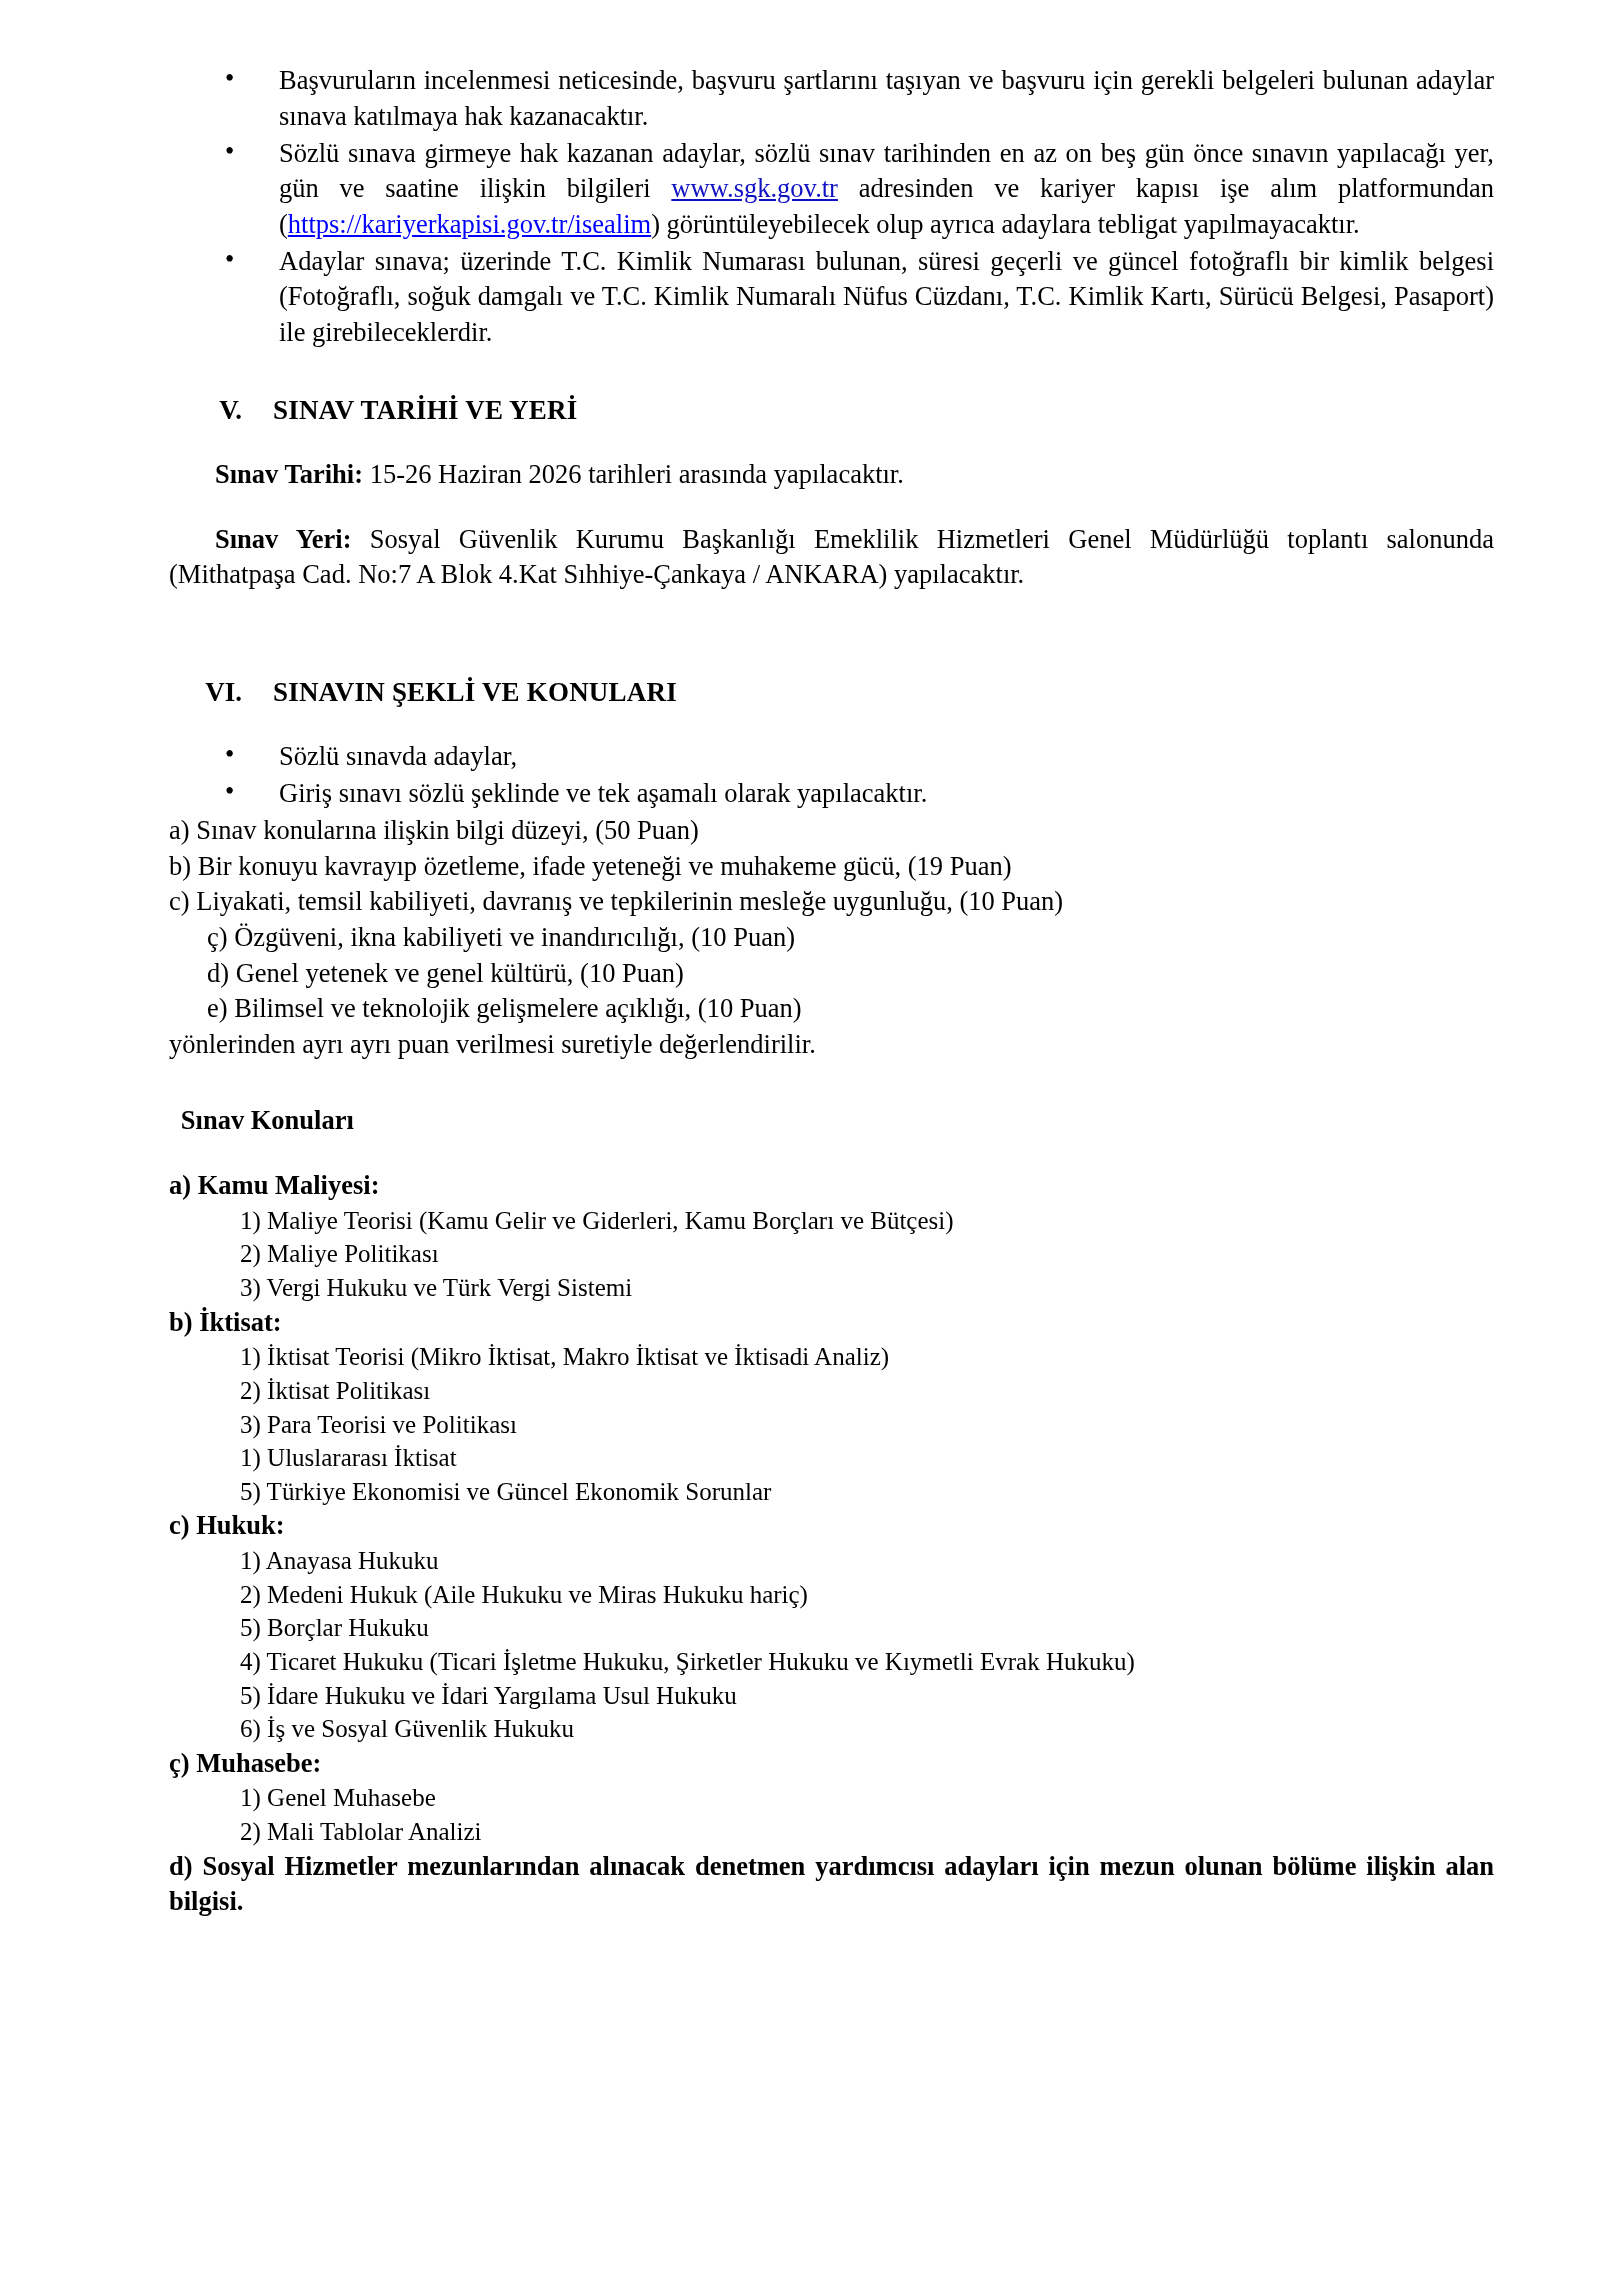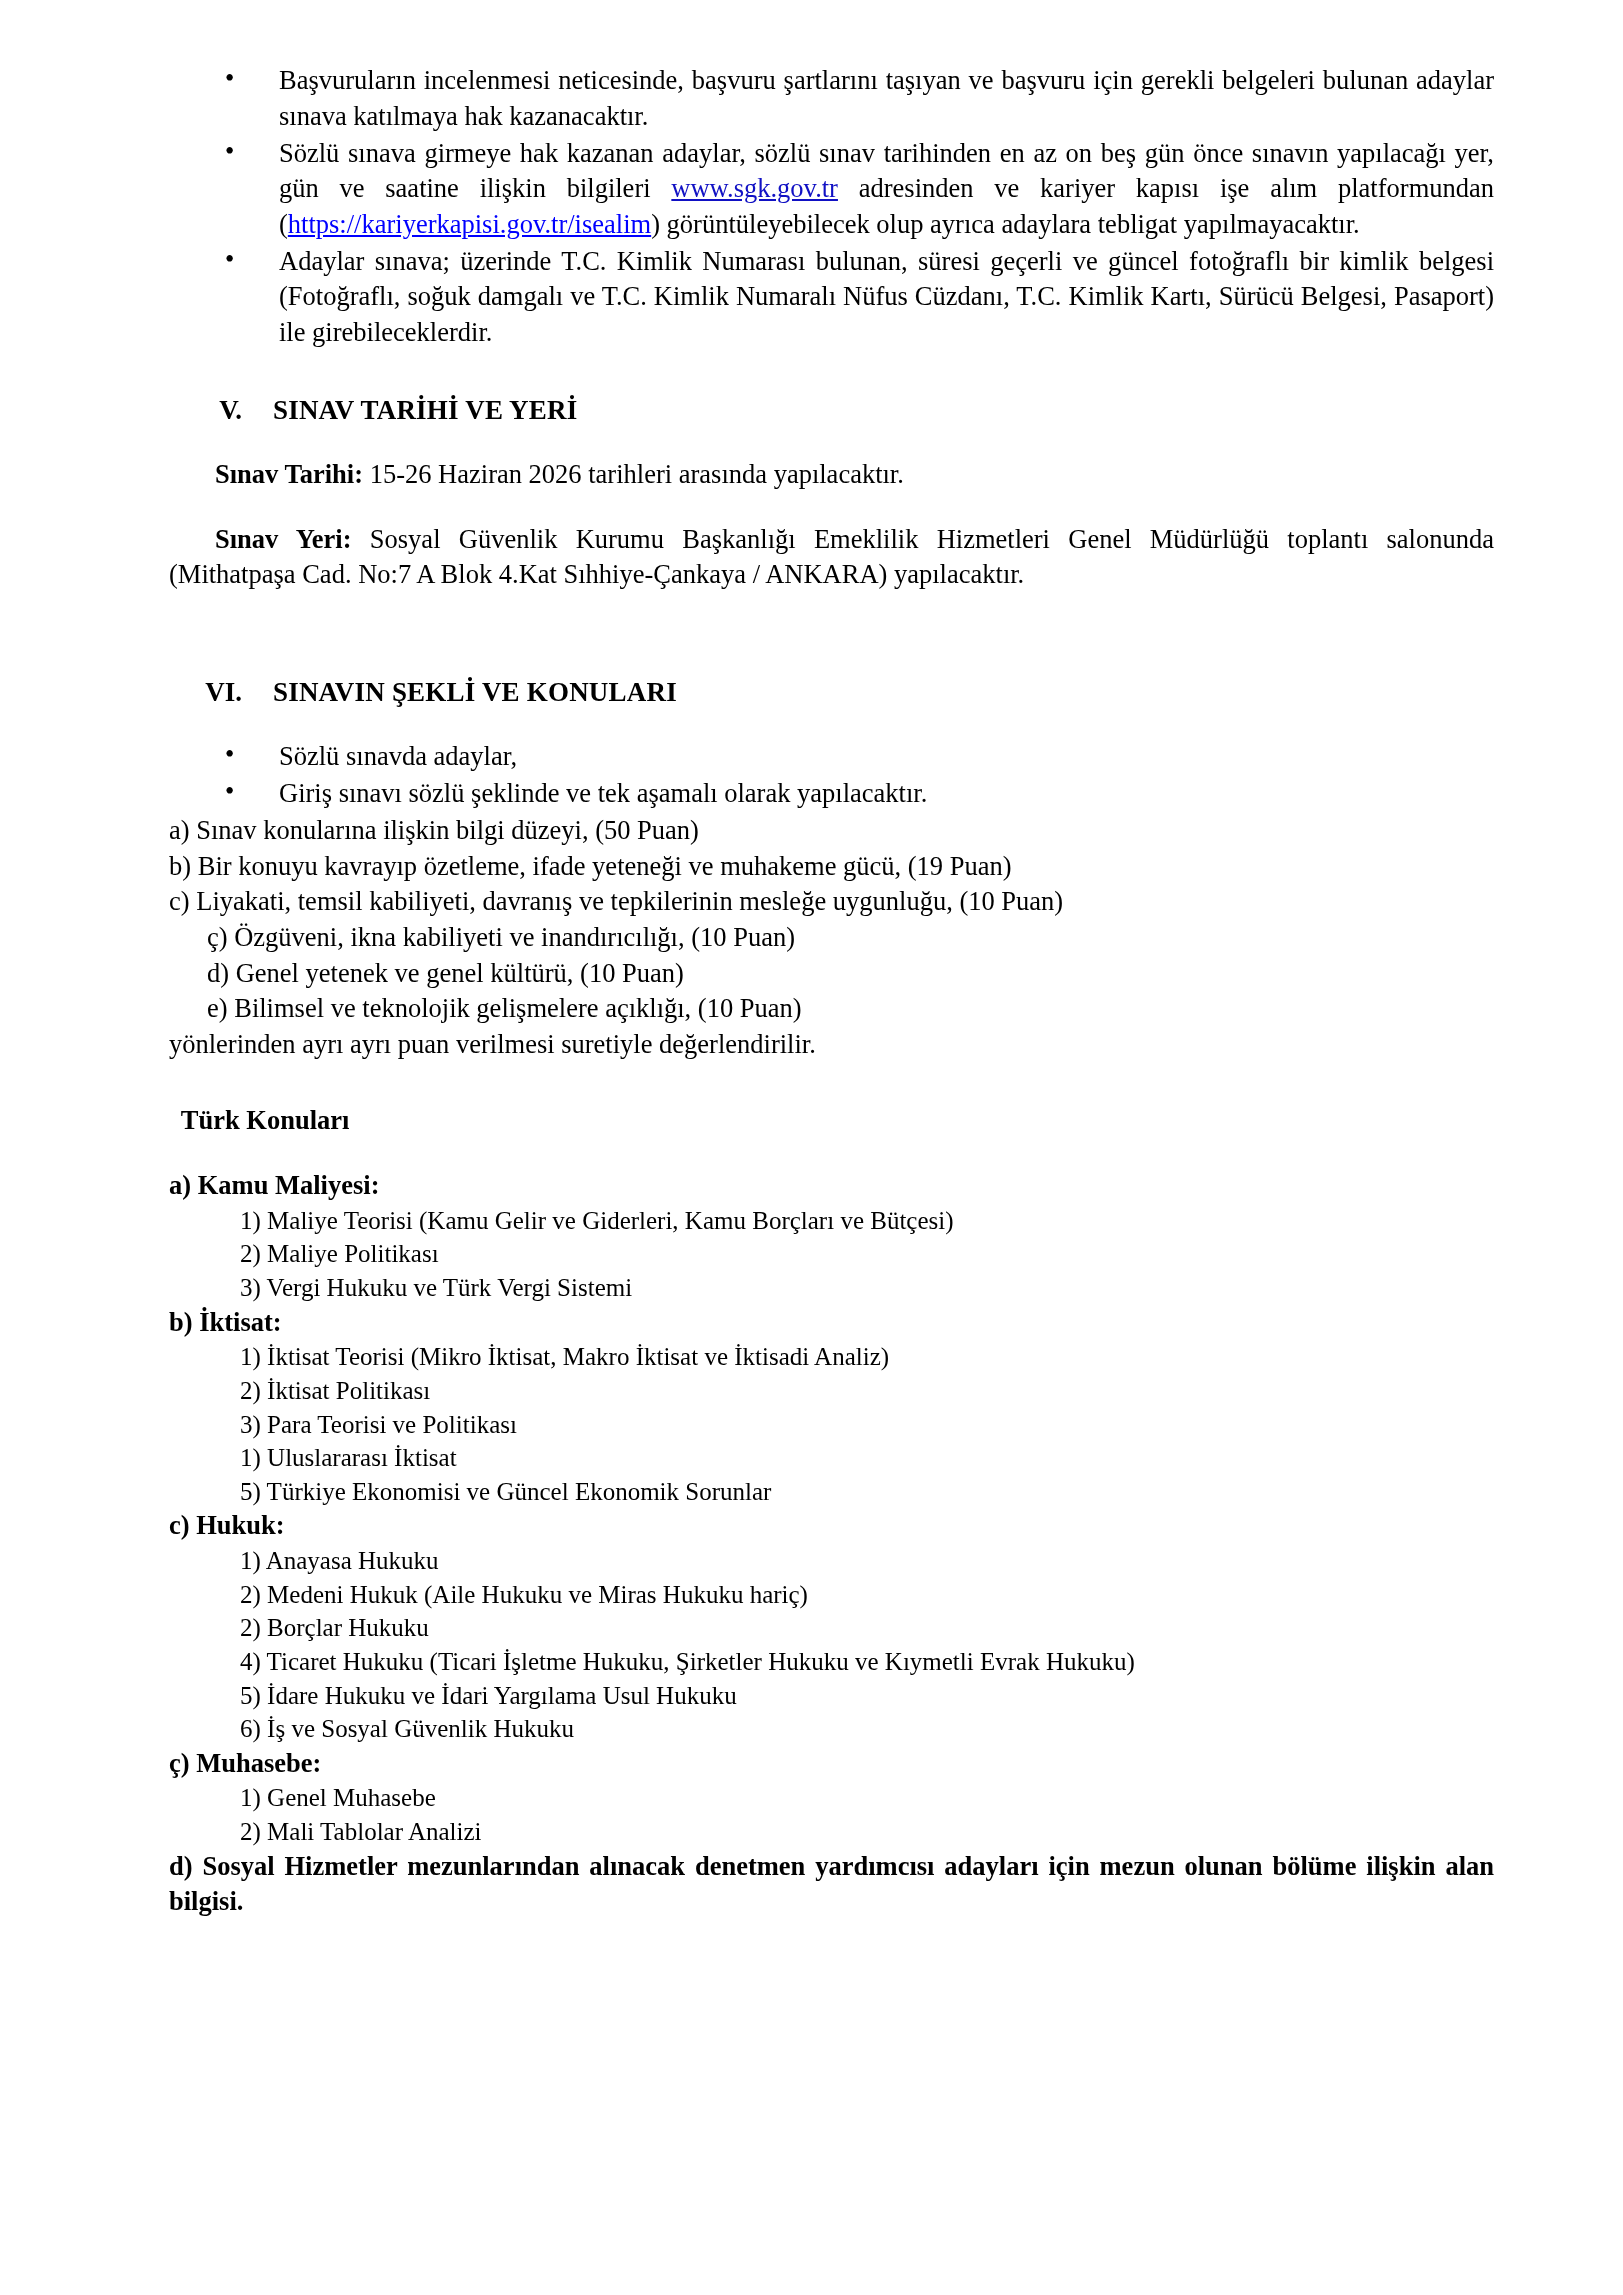--- a/index.html
+++ b/index.html
@@ -190,21 +190,21 @@
     <div class="plain-line ind1">a) Sınav konularına ilişkin bilgi düzeyi, (50 Puan)</div>
     <div class="plain-line ind1">b) Bir konuyu kavrayıp özetleme, ifade yeteneği ve muhakeme gücü, (19 Puan)</div>
     <div class="plain-line ind1">c) Liyakati, temsil kabiliyeti, davranış ve tepkilerinin mesleğe uygunluğu, (10 Puan)</div>
     <div class="plain-line ind2">ç) Özgüveni, ikna kabiliyeti ve inandırıcılığı, (10 Puan)</div>
     <div class="plain-line ind2">d) Genel yetenek ve genel kültürü, (10 Puan)</div>
     <div class="plain-line ind2">e) Bilimsel ve teknolojik gelişmelere açıklığı, (10 Puan)</div>
     <div class="plain-line">yönlerinden ayrı ayrı puan verilmesi suretiyle değerlendirilir.</div>
 
     <div class="spacer-lg"></div>
 
-    <div class="konular-title">Türk Konuları</div>
+    <div class="konular-title">Sınav Konuları</div>
 
     <div class="spacer-md"></div>
 
     <div>
       <div class="subject-head">a) Kamu Maliyesi:</div>
       <div class="subject-item">1) Maliye Teorisi (Kamu Gelir ve Giderleri, Kamu Borçları ve Bütçesi)</div>
       <div class="subject-item">2) Maliye Politikası</div>
       <div class="subject-item">3) Vergi Hukuku ve Türk Vergi Sistemi</div>
     </div>
 
@@ -214,21 +214,21 @@
       <div class="subject-item">2) İktisat Politikası</div>
       <div class="subject-item">3) Para Teorisi ve Politikası</div>
       <div class="subject-item">1) Uluslararası İktisat</div>
       <div class="subject-item">5) Türkiye Ekonomisi ve Güncel Ekonomik Sorunlar</div>
     </div>
 
     <div>
       <div class="subject-head">c) Hukuk:</div>
       <div class="subject-item">1) Anayasa Hukuku</div>
       <div class="subject-item">2) Medeni Hukuk (Aile Hukuku ve Miras Hukuku hariç)</div>
-      <div class="subject-item">2) Borçlar Hukuku</div>
+      <div class="subject-item">5) Borçlar Hukuku</div>
       <div class="subject-item">4) Ticaret Hukuku (Ticari İşletme Hukuku, Şirketler Hukuku ve Kıymetli Evrak Hukuku)</div>
       <div class="subject-item">5) İdare Hukuku ve İdari Yargılama Usul Hukuku</div>
       <div class="subject-item">6) İş ve Sosyal Güvenlik Hukuku</div>
     </div>
 
     <div>
       <div class="subject-head">ç) Muhasebe:</div>
       <div class="subject-item">1) Genel Muhasebe</div>
       <div class="subject-item">2) Mali Tablolar Analizi</div>
     </div>

